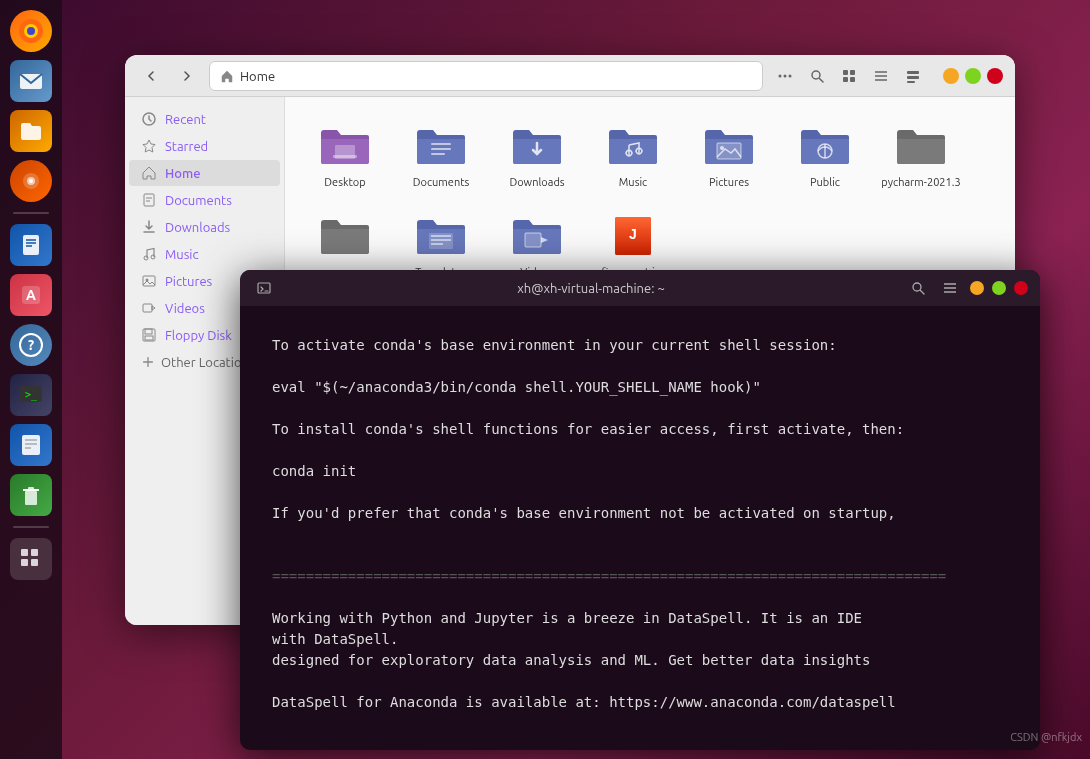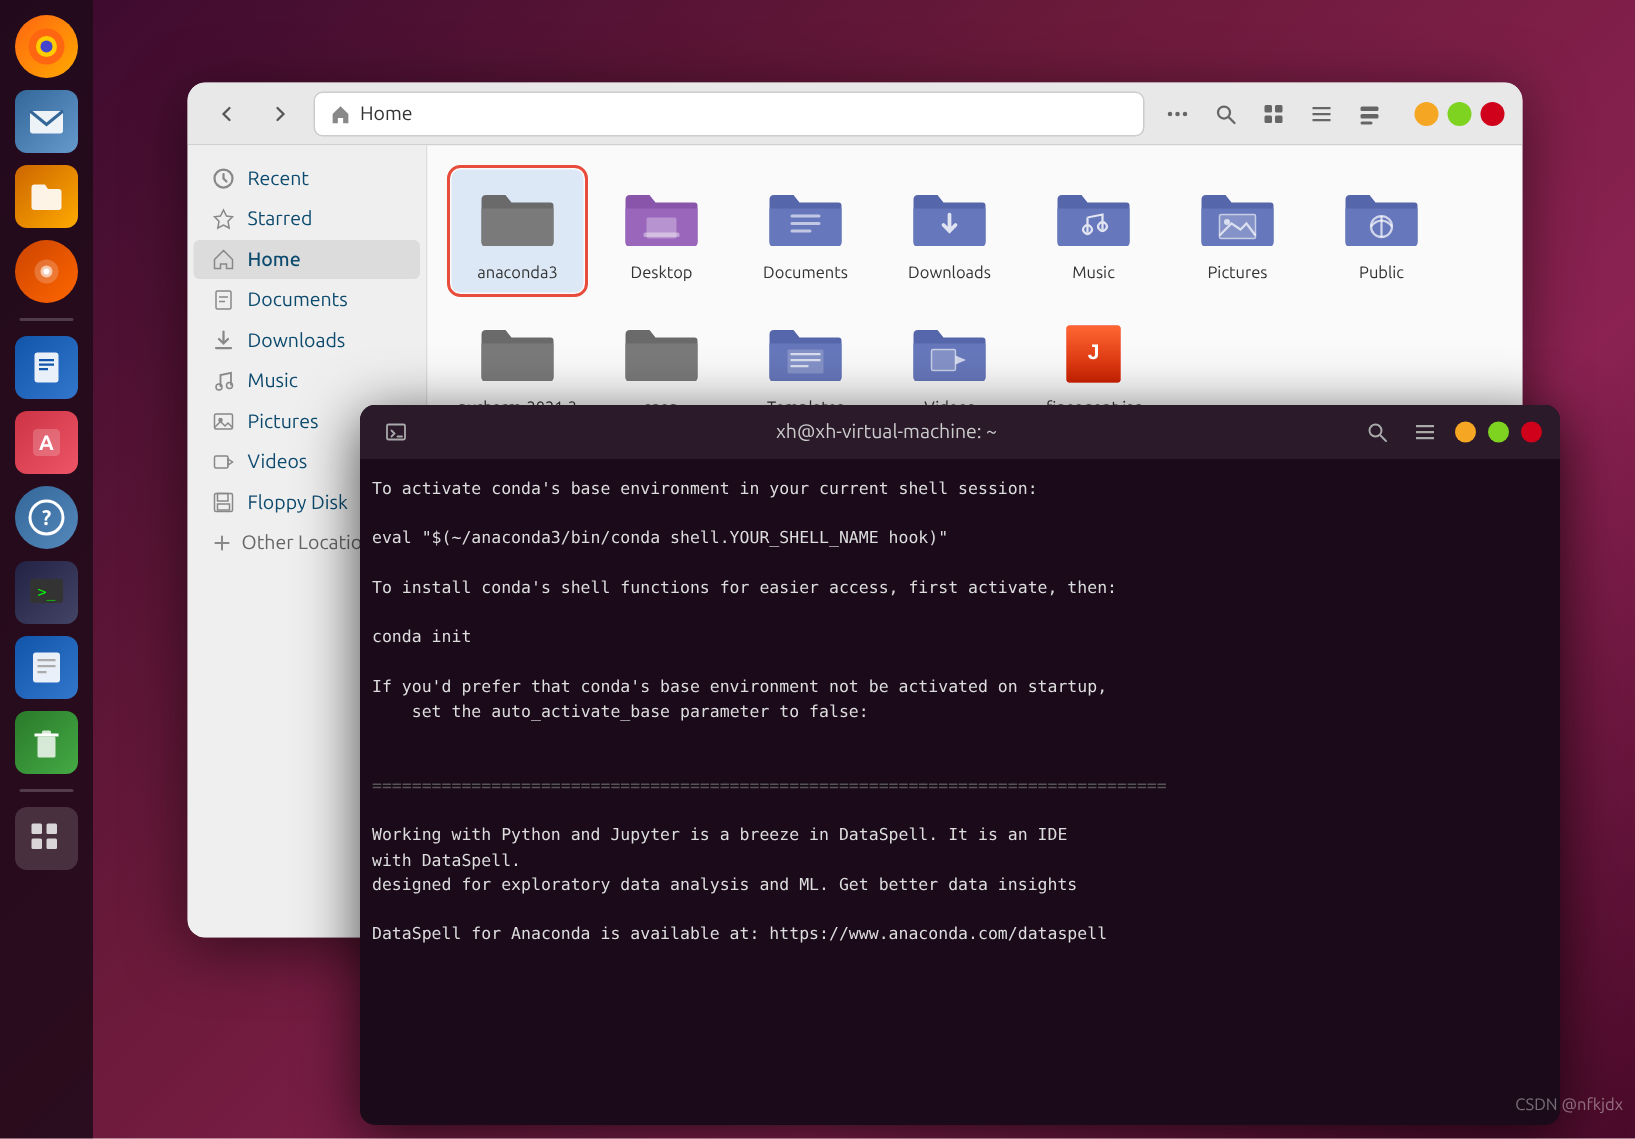--- a/index.html
+++ b/index.html
@@ -144,21 +144,21 @@
       flex-shrink: 0;
       overflow-y: auto;
     }
     .sidebar-item {
       display: flex;
       align-items: center;
       gap: 8px;
       padding: 5px 12px;
       cursor: pointer;
       font-size: 13px;
-      color: #0c4a6e;
+      color: #8b5cf6;
       border-radius: 4px;
       margin: 1px 4px;
     }
     .sidebar-item.active { background: rgba(0,0,0,0.08); font-weight: 500; }
     .sidebar-item .si-icon { width: 16px; height: 16px; flex-shrink: 0; color: #666; }
     .sidebar-add {
       display: flex;
       align-items: center;
       gap: 6px;
       padding: 5px 12px;
@@ -257,26 +257,27 @@
       color: #aaa;
       cursor: pointer;
       display: flex;
       align-items: center;
       justify-content: center;
       border-radius: 4px;
     }
 
     .term-body {
       flex: 1;
-      padding: 12px 8px;
+      padding: 12px 32px;
       font-family: 'DejaVu Sans Mono', 'Courier New', monospace;
-      font-size: 11px;
+      font-size: 14px;
       color: #ddd;
       overflow-y: auto;
       line-height: 1.5;
+      margin-top: 17px;
     }
     .term-line {
       white-space: pre-wrap;
       margin: 0;
     }
     .term-separator {
       color: #555;
     }
 
     
@@ -523,29 +524,20 @@
         <svg width="14" height="14" viewBox="0 0 16 16">
             <line x1="8" y1="3" x2="8" y2="13" stroke="#888" stroke-width="1.5" stroke-linecap="round"></line>
             <line x1="3" y1="8" x2="13" y2="8" stroke="#888" stroke-width="1.5" stroke-linecap="round"></line>
           </svg>
         <span>Other Locations</span>
       </div>
     </div>
 
     <div class="fm-content">
 
-      <div class="file-item selected">
-        <div class="file-icon">
-          <svg class="folder-svg" viewBox="0 0 52 44" fill="none">
-            <path d="M2 10 Q2 7 5 7 L18 7 L22 12 L48 12 Q50 12 50 14 L50 38 Q50 41 48 41 L4 41 Q2 41 2 38 Z" fill="#6a6a6a"></path>
-            <path d="M2 16 L50 16 L50 38 Q50 41 48 41 L4 41 Q2 41 2 38 Z" fill="#7a7a7a"></path>
-          </svg>
-        </div>
-        <span class="file-label">anaconda3</span>
-      </div>
 
       <div class="file-item">
         <div class="file-icon">
           <svg class="folder-svg" viewBox="0 0 52 44" fill="none">
             <path d="M2 10 Q2 7 5 7 L18 7 L22 12 L48 12 Q50 12 50 14 L50 38 Q50 41 48 41 L4 41 Q2 41 2 38 Z" fill="#8855aa"></path>
             <path d="M2 16 L50 16 L50 38 Q50 41 48 41 L4 41 Q2 41 2 38 Z" fill="#9966bb"></path>
             <rect x="16" y="22" width="20" height="14" rx="1" fill="rgba(255,255,255,0.3)"></rect>
             <rect x="14" y="32" width="24" height="3" rx="1" fill="rgba(255,255,255,0.4)"></rect>
           </svg>
         </div>
@@ -711,21 +703,20 @@
   <div class="term-body">
     <p class="term-line">To activate conda's base environment in your current shell session:</p>
     <p class="term-line">&nbsp;</p>
     <p class="term-line">eval "$(~/anaconda3/bin/conda shell.YOUR_SHELL_NAME hook)"</p>
     <p class="term-line">&nbsp;</p>
     <p class="term-line">To install conda's shell functions for easier access, first activate, then:</p>
     <p class="term-line">&nbsp;</p>
     <p class="term-line">conda init</p>
     <p class="term-line">&nbsp;</p>
     <p class="term-line">If you'd prefer that conda's base environment not be activated on startup,</p>
-    <p class="term-line">    set the auto_activate_base parameter to false:</p>
     <p class="term-line">&nbsp;</p>
     <p class="term-line">&nbsp;</p>
     <p class="term-line term-separator">================================================================================</p>
     <p class="term-line">&nbsp;</p>
     <p class="term-line">Working with Python and Jupyter is a breeze in DataSpell. It is an IDE</p>
     <p class="term-line">with DataSpell.</p>
     <p class="term-line">designed for exploratory data analysis and ML. Get better data insights</p>
     <p class="term-line">&nbsp;</p>
     <p class="term-line">DataSpell for Anaconda is available at: https://www.anaconda.com/dataspell</p>
     <p class="term-line">&nbsp;</p>

